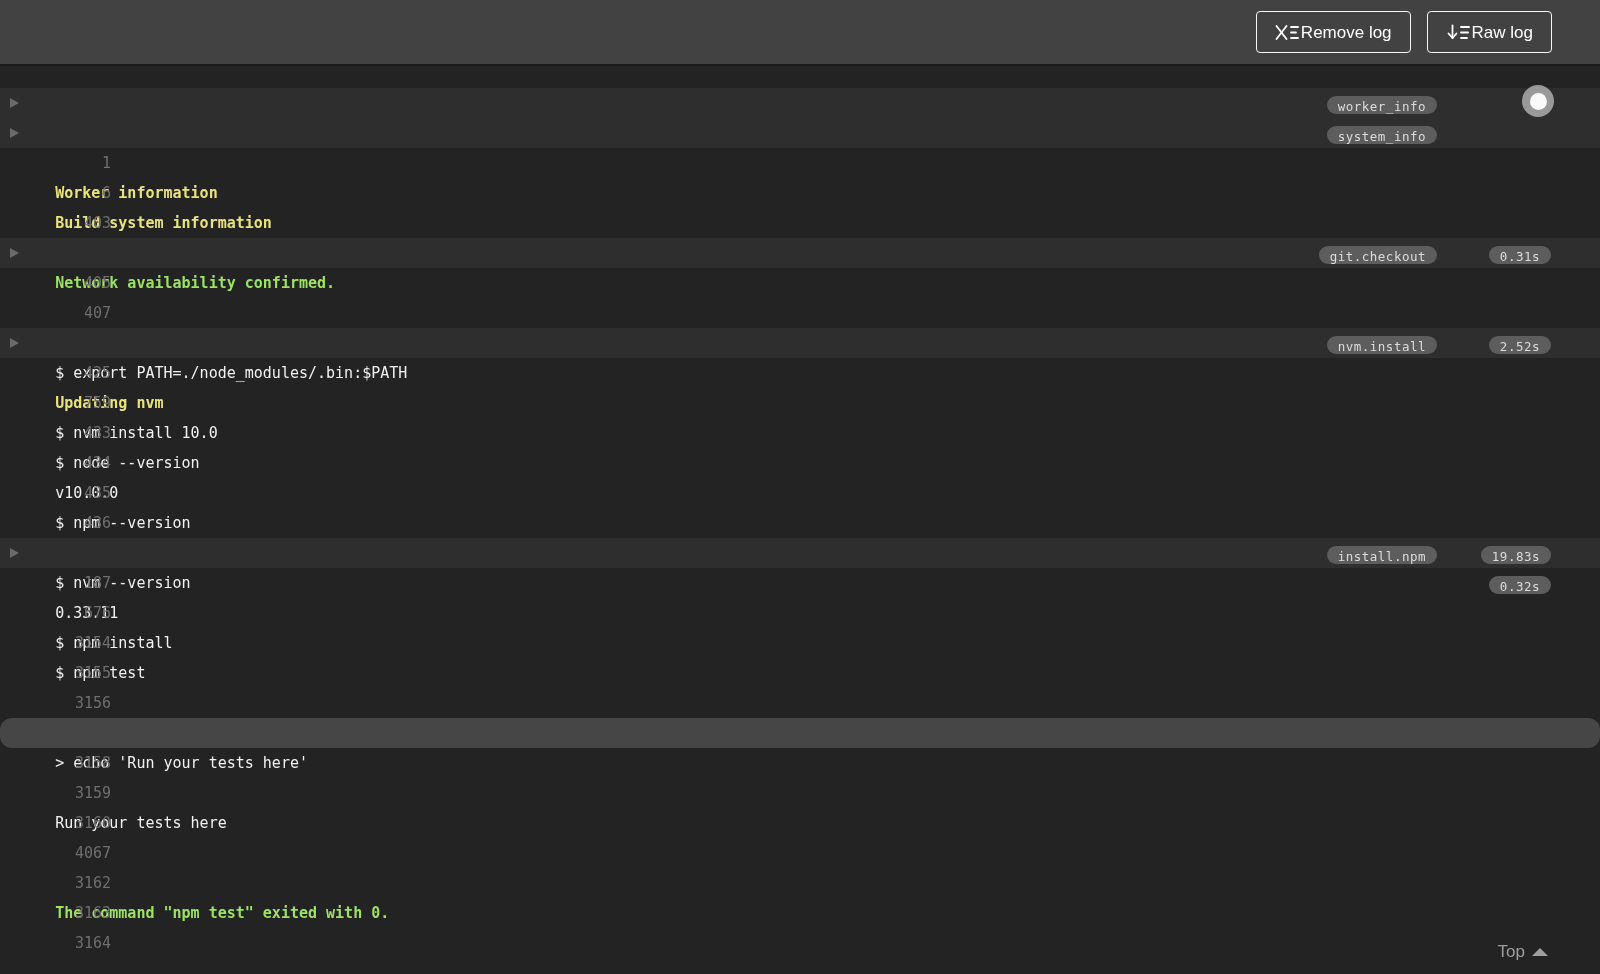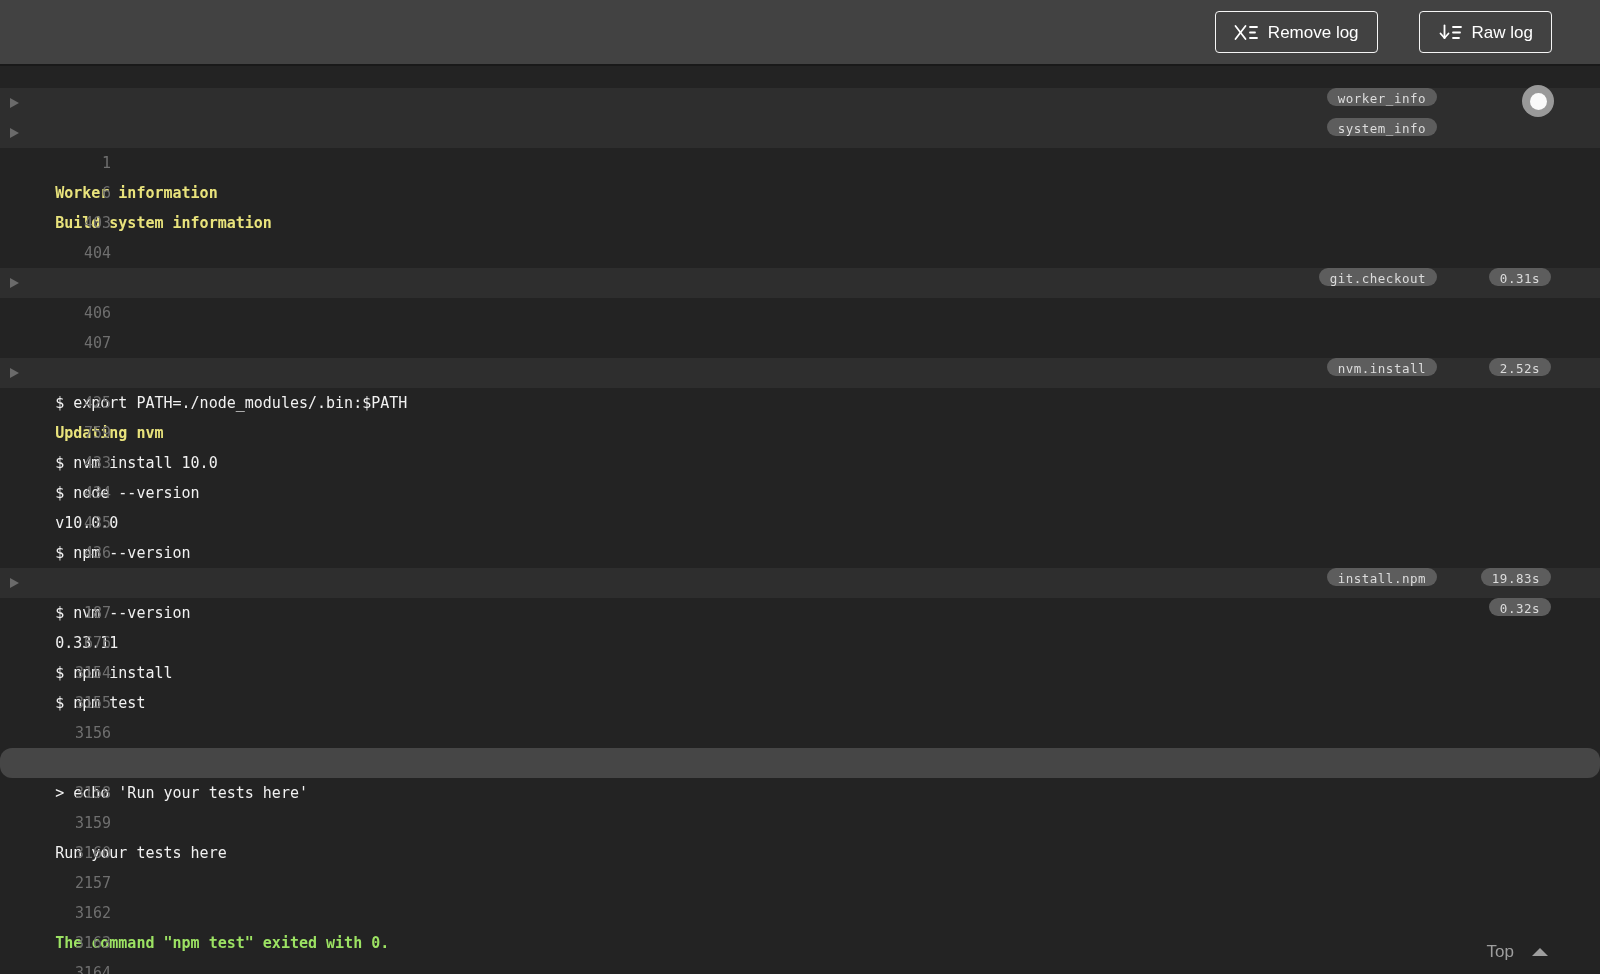--- a/index.html
+++ b/index.html
@@ -15,24 +15,24 @@
     font-family:"Liberation Sans",sans-serif;
   }
   
   .topbar{
     height:66px;background:var(--header-bg);
     display:flex;align-items:center;justify-content:flex-end;
     padding-right:48px;box-sizing:border-box;gap:16px;
     border-bottom:2px solid #191919;
   }
   .tb-btn{
-    display:flex;align-items:center;gap:10px;height:42px;padding:0 18px;
+    display:flex;align-items:center;gap:2px;height:42px;padding:0 18px;
     background:transparent;border:1px solid var(--button-border);border-radius:4px;
     color:var(--button-text);font-family:"Liberation Sans",sans-serif;font-size:17px;
-    cursor:pointer;line-height:1;margin-left:25px;
+    cursor:pointer;line-height:1;
   }
   .tb-btn svg{display:block;}
   
   .log{
     position:relative;height:908px;background:var(--log-bg);
     padding-top:22px;box-sizing:border-box;
     font-family:"DejaVu Sans Mono","Liberation Mono",monospace;font-size:15px;
   }
   .row{
     position:relative;height:30px;line-height:30px;white-space:pre;
@@ -45,38 +45,38 @@
     border-left:9px solid #6a6a6a;border-top:5.5px solid transparent;border-bottom:5.5px solid transparent;
   }
   .row .lineno{
     display:inline-block;width:75px;text-align:right;color:var(--line-number);
     text-decoration:none;cursor:pointer;vertical-align:top;
   }
   .row .text{margin-left:19px;}
   .row.yellow .text{color:var(--yellow);font-weight:bold;}
   .row.green .text{color:var(--green);font-weight:bold;}
   .pill{
-    position:absolute;top:0;height:18px;line-height:22px;padding:0 11px;
+    position:absolute;top:8px;height:18px;line-height:22px;padding:0 11px;
     background:var(--pill-bg);color:var(--pill-text);border-radius:11px;
     font-size:12.5px;letter-spacing:.5px;
   }
   .tag{right:163px;}
   .time{right:49px;min-width:33px;}
   
   .scroll-dot{
     position:absolute;top:19px;right:46px;width:32px;height:32px;border-radius:50%;
     background:var(--indicator-ring);display:flex;align-items:center;justify-content:center;
     cursor:pointer;
   }
   .scroll-dot .inner{width:17px;height:17px;border-radius:50%;background:var(--indicator-dot);}
   
   .top-link{
     position:absolute;right:52px;bottom:12px;color:var(--top-link);
     font-family:"Liberation Sans",sans-serif;font-size:17px;text-decoration:none;
-    cursor:pointer;display:flex;align-items:center;gap:18px;
+    cursor:pointer;display:flex;align-items:center;gap:7px;
   }
   .up-tri{
     width:0;height:0;border-bottom:8px solid var(--top-link);
     border-left:8px solid transparent;border-right:8px solid transparent;display:inline-block;
   }
 </style>
 </head>
 <body>
 
 <div class="topbar">
@@ -141,27 +141,20 @@
     
     
   </div>
       <div class="row">
     
     <a class="lineno">405</a>
     <span class="text"></span>
     
     
   </div>
-      <div class="row">
-    
-    <a class="lineno">406</a>
-    <span class="text"></span>
-    
-    
-  </div>
       <div class="row fold hl">
     <span class="fold-arrow"></span>
     <a class="lineno">407</a>
     <span class="text">$ git clone --depth=50 https://github.com/your-github-user/example-site.git your-github-user/example-</span>
     <span class="pill tag">git.checkout</span>
     <span class="pill time">0.31s</span>
   </div>
       <div class="row">
     
     <a class="lineno">424</a>
@@ -276,21 +269,21 @@
   </div>
       <div class="row">
     
     <a class="lineno">3160</a>
     <span class="text"></span>
     
     
   </div>
       <div class="row">
     
-    <a class="lineno">2157</a>
+    <a class="lineno">4067</a>
     <span class="text"></span>
     
     
   </div>
       <div class="row green">
     
     <a class="lineno">3162</a>
     <span class="text">The command "npm test" exited with 0.</span>
     
     

